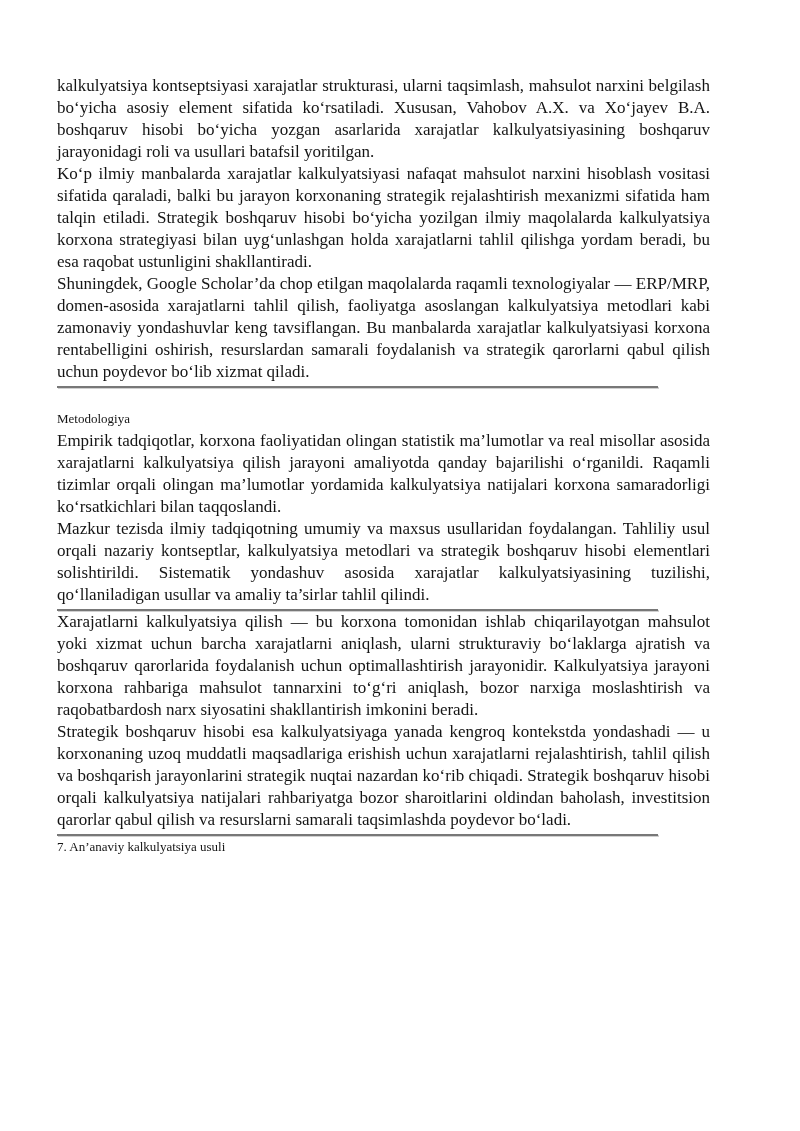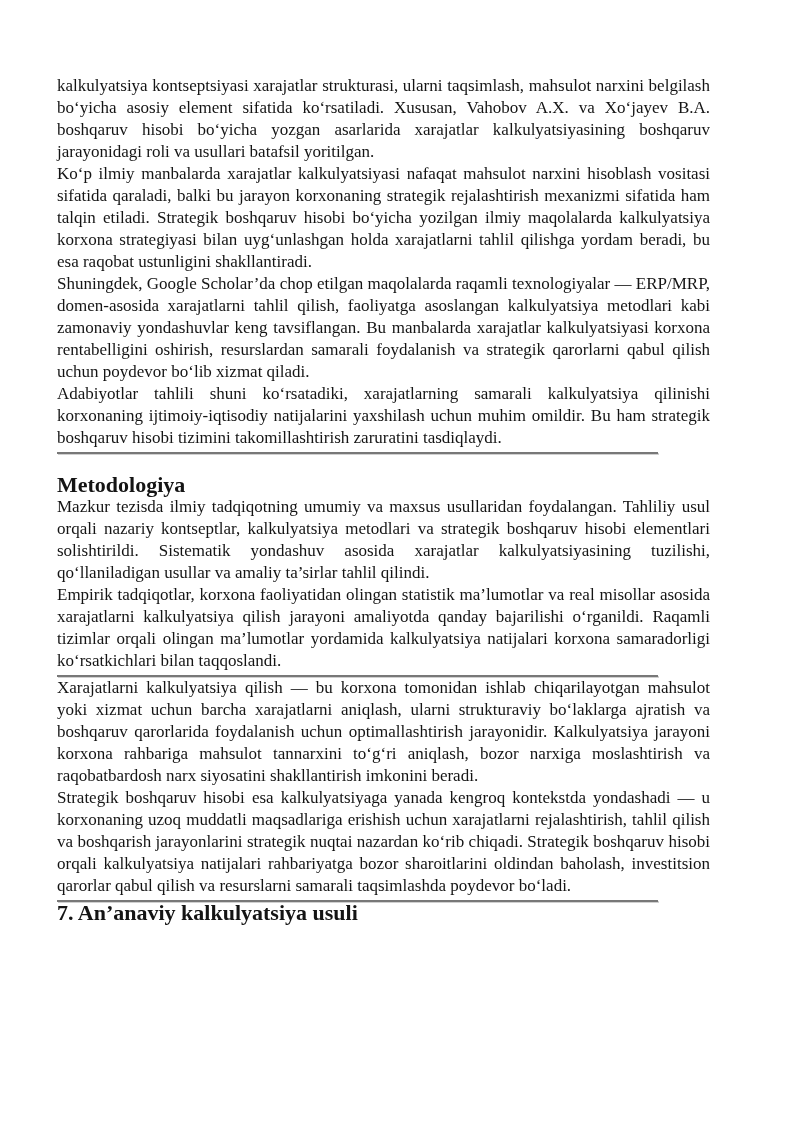--- a/index.html
+++ b/index.html
@@ -19,23 +19,23 @@
     color: #141414;
     overflow: hidden;
   }
   .para {
     margin: 0;
     text-align: justify;
     text-justify: inter-word;
   }
   .heading {
     margin: 0;
-    font-weight: 700;
+    font-weight: 400;
     text-align: left;
-    font-size: 22px;
+    font-size: 13px;
     line-height: 22px;
   }
   .mt {
     margin-top: 20px;
   }
   .rule {
     width: 92%;
     height: 0;
     margin: 3px 0 0 0;
     border-top: 2px solid #787878;
@@ -46,29 +46,28 @@
 <body>
 
 <div class="page">
 
   <p class="para">kalkulyatsiya kontseptsiyasi xarajatlar strukturasi, ularni taqsimlash, mahsulot narxini belgilash bo‘yicha asosiy element sifatida ko‘rsatiladi. Xususan, Vahobov A.X. va Xo‘jayev B.A. boshqaruv hisobi bo‘yicha yozgan asarlarida xarajatlar kalkulyatsiyasining boshqaruv jarayonidagi roli va usullari batafsil yoritilgan.</p>
 
   <p class="para">Ko‘p ilmiy manbalarda xarajatlar kalkulyatsiyasi nafaqat mahsulot narxini hisoblash vositasi sifatida qaraladi, balki bu jarayon korxonaning strategik rejalashtirish mexanizmi sifatida ham talqin etiladi. Strategik boshqaruv hisobi bo‘yicha yozilgan ilmiy maqolalarda kalkulyatsiya korxona strategiyasi bilan uyg‘unlashgan holda xarajatlarni tahlil qilishga yordam beradi, bu esa raqobat ustunligini shakllantiradi.</p>
 
   <p class="para">Shuningdek, Google Scholar’da chop etilgan maqolalarda raqamli texnologiyalar — ERP/MRP, domen-asosida xarajatlarni tahlil qilish, faoliyatga asoslangan kalkulyatsiya metodlari kabi zamonaviy yondashuvlar keng tavsiflangan. Bu manbalarda xarajatlar kalkulyatsiyasi korxona rentabelligini oshirish, resurslardan samarali foydalanish va strategik qarorlarni qabul qilish uchun poydevor bo‘lib xizmat qiladi.</p>
 
-  <p class="para">Adabiyotlar tahlili shuni ko‘rsatadiki, xarajatlarning samarali kalkulyatsiya qilinishi korxonaning ijtimoiy-iqtisodiy natijalarini yaxshilash uchun muhim omildir. Bu ham strategik boshqaruv hisobi tizimini takomillashtirish zaruratini tasdiqlaydi.</p>
 
   <div class="rule"></div>
 
   <h3 class="heading mt">Metodologiya</h3>
 
+  <p class="para">Empirik tadqiqotlar, korxona faoliyatidan olingan statistik ma’lumotlar va real misollar asosida xarajatlarni kalkulyatsiya qilish jarayoni amaliyotda qanday bajarilishi o‘rganildi. Raqamli tizimlar orqali olingan ma’lumotlar yordamida kalkulyatsiya natijalari korxona samaradorligi ko‘rsatkichlari bilan taqqoslandi.</p>
+
   <p class="para">Mazkur tezisda ilmiy tadqiqotning umumiy va maxsus usullaridan foydalangan. Tahliliy usul orqali nazariy kontseptlar, kalkulyatsiya metodlari va strategik boshqaruv hisobi elementlari solishtirildi. Sistematik yondashuv asosida xarajatlar kalkulyatsiyasining tuzilishi, qo‘llaniladigan usullar va amaliy ta’sirlar tahlil qilindi.</p>
-
-  <p class="para">Empirik tadqiqotlar, korxona faoliyatidan olingan statistik ma’lumotlar va real misollar asosida xarajatlarni kalkulyatsiya qilish jarayoni amaliyotda qanday bajarilishi o‘rganildi. Raqamli tizimlar orqali olingan ma’lumotlar yordamida kalkulyatsiya natijalari korxona samaradorligi ko‘rsatkichlari bilan taqqoslandi.</p>
 
   <div class="rule"></div>
 
 
   <p class="para">Xarajatlarni kalkulyatsiya qilish — bu korxona tomonidan ishlab chiqarilayotgan mahsulot yoki xizmat uchun barcha xarajatlarni aniqlash, ularni strukturaviy bo‘laklarga ajratish va boshqaruv qarorlarida foydalanish uchun optimallashtirish jarayonidir. Kalkulyatsiya jarayoni korxona rahbariga mahsulot tannarxini to‘g‘ri aniqlash, bozor narxiga moslashtirish va raqobatbardosh narx siyosatini shakllantirish imkonini beradi.</p>
 
   <p class="para">Strategik boshqaruv hisobi esa kalkulyatsiyaga yanada kengroq kontekstda yondashadi — u korxonaning uzoq muddatli maqsadlariga erishish uchun xarajatlarni rejalashtirish, tahlil qilish va boshqarish jarayonlarini strategik nuqtai nazardan ko‘rib chiqadi. Strategik boshqaruv hisobi orqali kalkulyatsiya natijalari rahbariyatga bozor sharoitlarini oldindan baholash, investitsion qarorlar qabul qilish va resurslarni samarali taqsimlashda poydevor bo‘ladi.</p>
 
   <div class="rule"></div>
 

